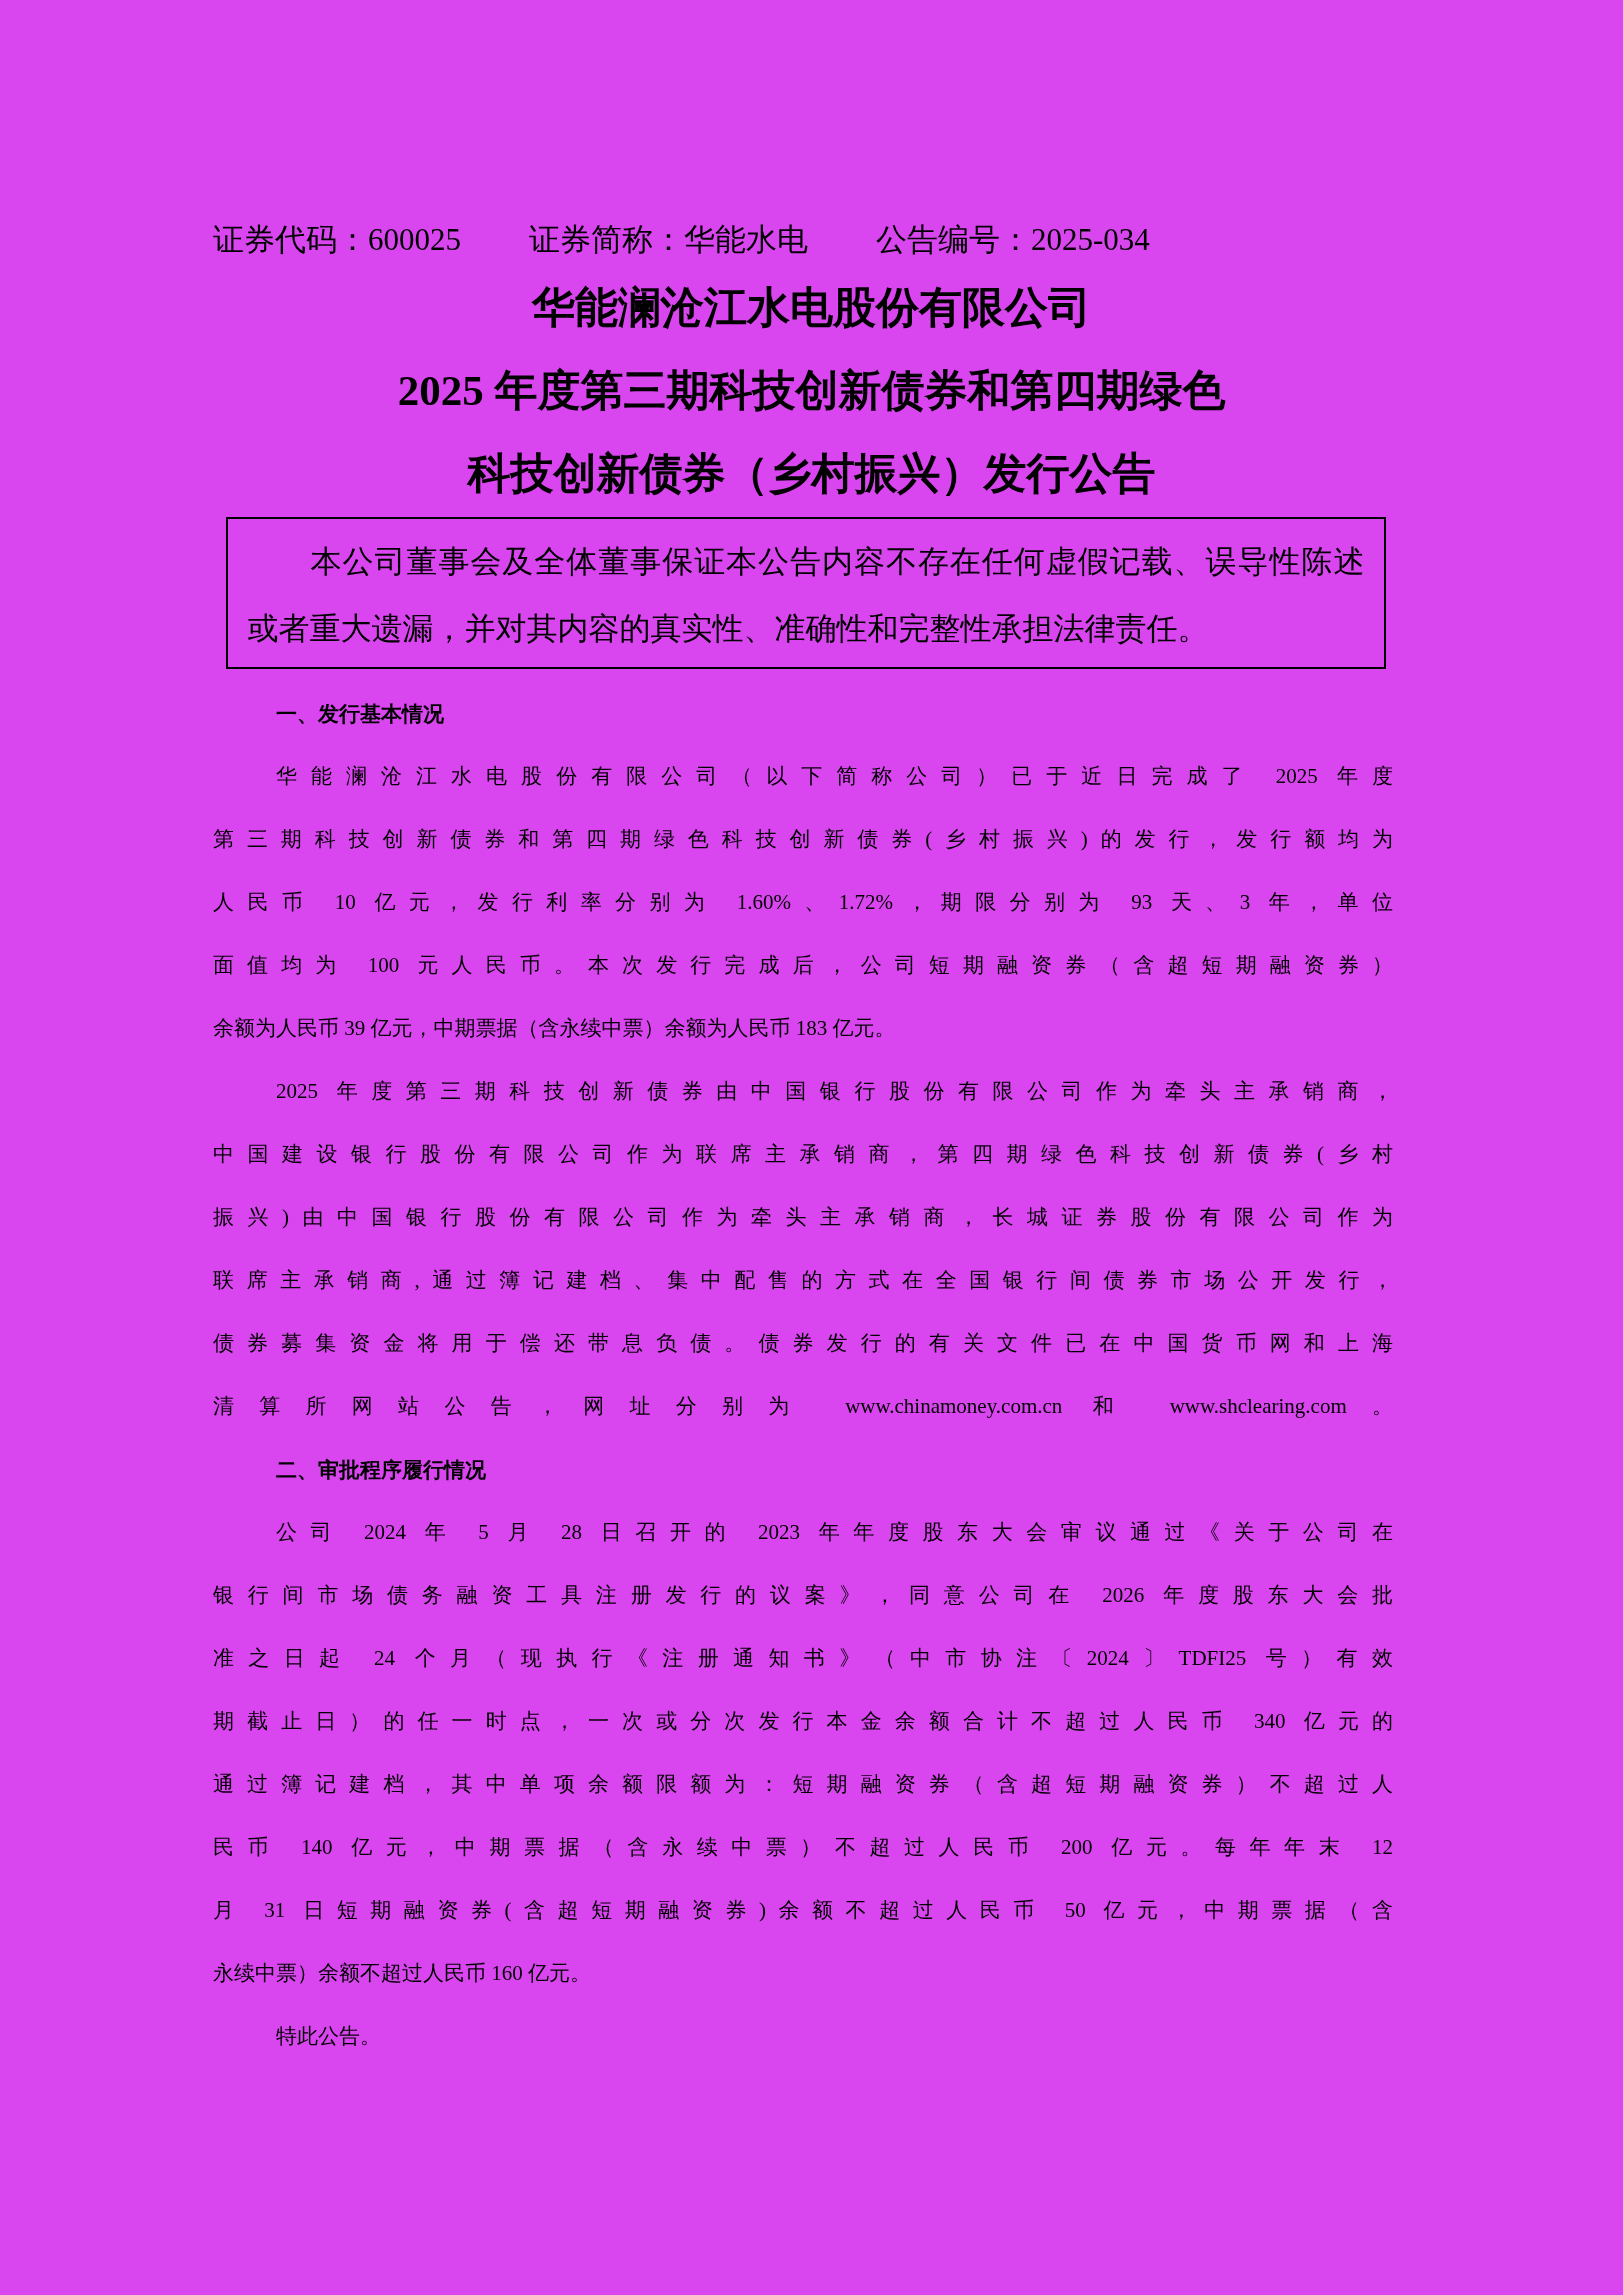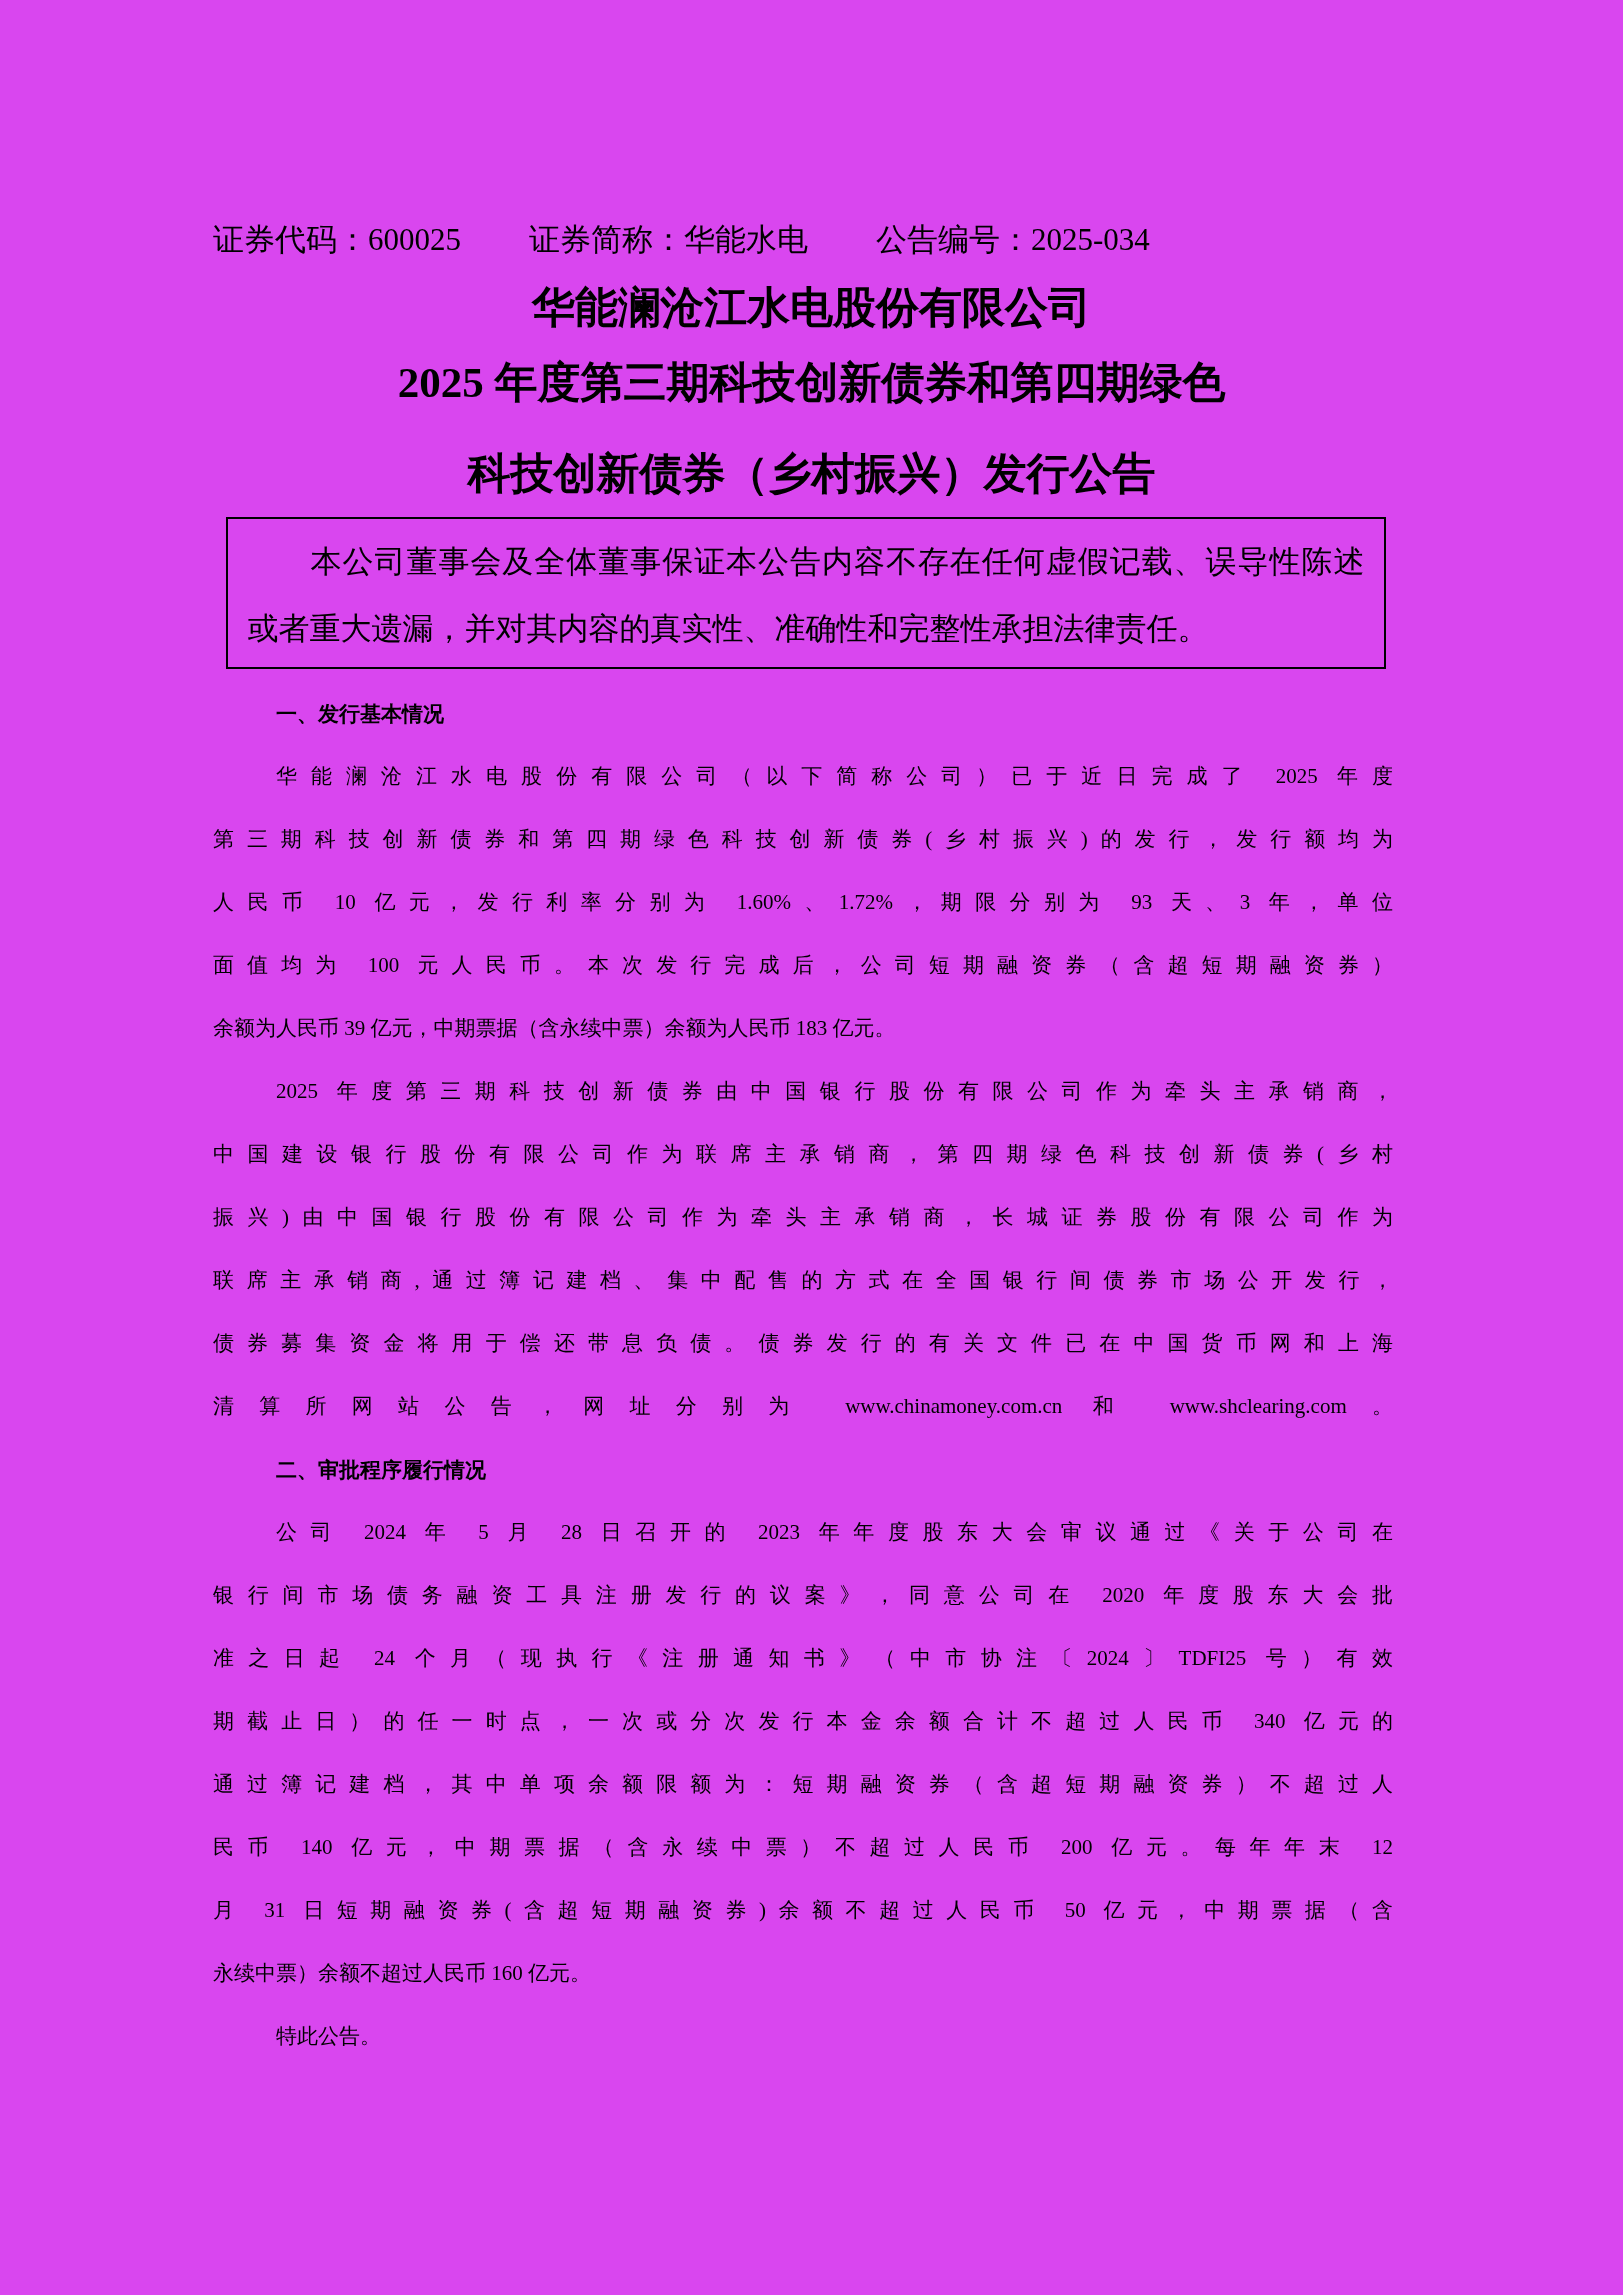--- a/index.html
+++ b/index.html
@@ -16,21 +16,21 @@
     line-height:63px;font-size:31px;white-space:nowrap;
     display:flex;column-gap:68px;
   }
   
   .title-line{
     position:absolute;left:0;width:100%;height:85px;line-height:85px;
     margin:0;text-align:center;font-weight:bold;font-size:43px;
     font-family:"Liberation Serif","DejaVu Serif",serif;
   }
   .title-1{top:265px;text-align:center;}
-  .title-2{top:340px;}
+  .title-2{top:348px;}
   .title-3{top:431px;}
   
   .disclaimer-box{
     position:absolute;left:226px;top:517px;width:1160px;height:152px;
     box-sizing:border-box;border:2px solid #000;
     padding:9.2px 19.6px 0 19.6px;
     font-size:31px;line-height:67px;
   }
   .dline{margin:0;text-align:justify;overflow:hidden;}
   
@@ -75,21 +75,21 @@
       <div class="row fill">面值均为 100 元人民币。本次发行完成后，公司短期融资券（含超短期融资券）</div>
       <div class="row">余额为人民币 39 亿元，中期票据（含永续中票）余额为人民币 183 亿元。</div>
       <div class="row indent fill">2025 年度第三期科技创新债券由中国银行股份有限公司作为牵头主承销商，</div>
       <div class="row fill">中国建设银行股份有限公司作为联席主承销商，第四期绿色科技创新债券(乡村</div>
       <div class="row fill">振兴)由中国银行股份有限公司作为牵头主承销商，长城证券股份有限公司作为</div>
       <div class="row fill">联席主承销商,通过簿记建档、集中配售的方式在全国银行间债券市场公开发行，</div>
       <div class="row fill">债券募集资金将用于偿还带息负债。债券发行的有关文件已在中国货币网和上海</div>
       <div class="row fill">清算所网站公告，网址分别为 www.chinamoney.com.cn 和 www.shclearing.com。</div>
       <div class="row heading indent">二、审批程序履行情况</div>
       <div class="row indent fill">公司 2024 年 5 月 28 日召开的 2023 年年度股东大会审议通过《关于公司在</div>
-      <div class="row fill">银行间市场债务融资工具注册发行的议案》，同意公司在 2020 年度股东大会批</div>
+      <div class="row fill">银行间市场债务融资工具注册发行的议案》，同意公司在 2026 年度股东大会批</div>
       <div class="row fill">准之日起 24 个月（现执行《注册通知书》（中市协注〔2024〕TDFI25 号）有效</div>
       <div class="row fill">期截止日）的任一时点，一次或分次发行本金余额合计不超过人民币 340 亿元的</div>
       <div class="row fill">通过簿记建档，其中单项余额限额为：短期融资券（含超短期融资券）不超过人</div>
       <div class="row fill">民币 140 亿元，中期票据（含永续中票）不超过人民币 200 亿元。每年年末 12</div>
       <div class="row fill">月 31 日短期融资券(含超短期融资券)余额不超过人民币 50 亿元，中期票据（含</div>
       <div class="row">永续中票）余额不超过人民币 160 亿元。</div>
       <div class="row indent">特此公告。</div>
     </div>
 
 </div>

